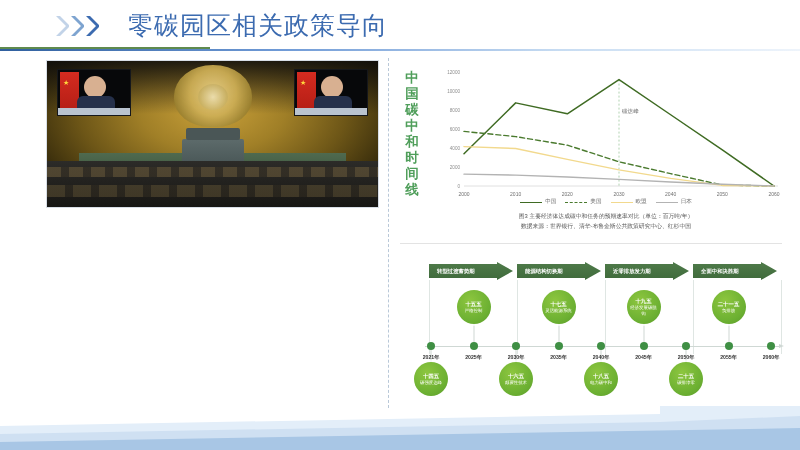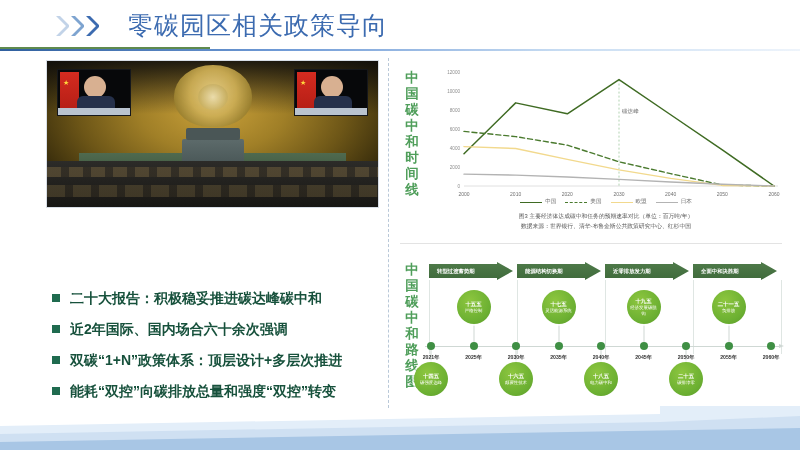--- a/index.html
+++ b/index.html
@@ -199,38 +199,20 @@
         <div class="person"></div>
         <div class="body"></div>
         <div class="desk"></div>
     </div>
     <div class="rostrum"></div>
     <div class="podium"></div>
     <div class="floor"></div>
   </div>
 
 
-  <div class="bullets">
-    <div class="bullet">
-      <span class="bsq"></span>
-      <span class="btxt">二十大报告：积极稳妥推进碳达峰碳中和</span>
-    </div>
-    <div class="bullet">
-      <span class="bsq"></span>
-      <span class="btxt">近2年国际、国内场合六十余次强调</span>
-    </div>
-    <div class="bullet">
-      <span class="bsq"></span>
-      <span class="btxt">双碳“1+N”政策体系：顶层设计+多层次推进</span>
-    </div>
-    <div class="bullet">
-      <span class="bsq"></span>
-      <span class="btxt">能耗“双控”向碳排放总量和强度“双控”转变</span>
-    </div>
-  </div>
 
   <div class="vlabel chartlab">中国碳中和时间线</div>
 
   <div class="chartbox">
     <svg class="chart-svg" id="chart" width="352" height="152" viewBox="0 0 352 152">
         <text x="30" y="130" class="ytick">0</text>
         <text x="30" y="111" class="ytick">2000</text>
         <text x="30" y="92" class="ytick">4000</text>
         <text x="30" y="73" class="ytick">6000</text>
         <text x="30" y="54" class="ytick">8000</text>
@@ -272,21 +254,20 @@
       </div>
     </div>
 
   <div class="caption">
     <div>图3 主要经济体达成碳中和任务的预期速率对比（单位：百万吨/年）</div>
     <div>数据来源：世界银行、清华-布鲁金斯公共政策研究中心、红杉中国</div>
   </div>
 
   <div class="hr-sep"></div>
 
-  <div class="vlabel roadlab">中国碳中和路线图</div>
 
   <div class="roadbox">
     <div class="phase-row" id="phases">
         <div class="arrow" style="left: 4px; width: 84px;">
           <span>转型过渡蓄势期</span>
         </div>
         <div class="arrow" style="left: 92px; width: 84px;">
           <span>能源结构切换期</span>
         </div>
         <div class="arrow" style="left: 180px; width: 84px;">

